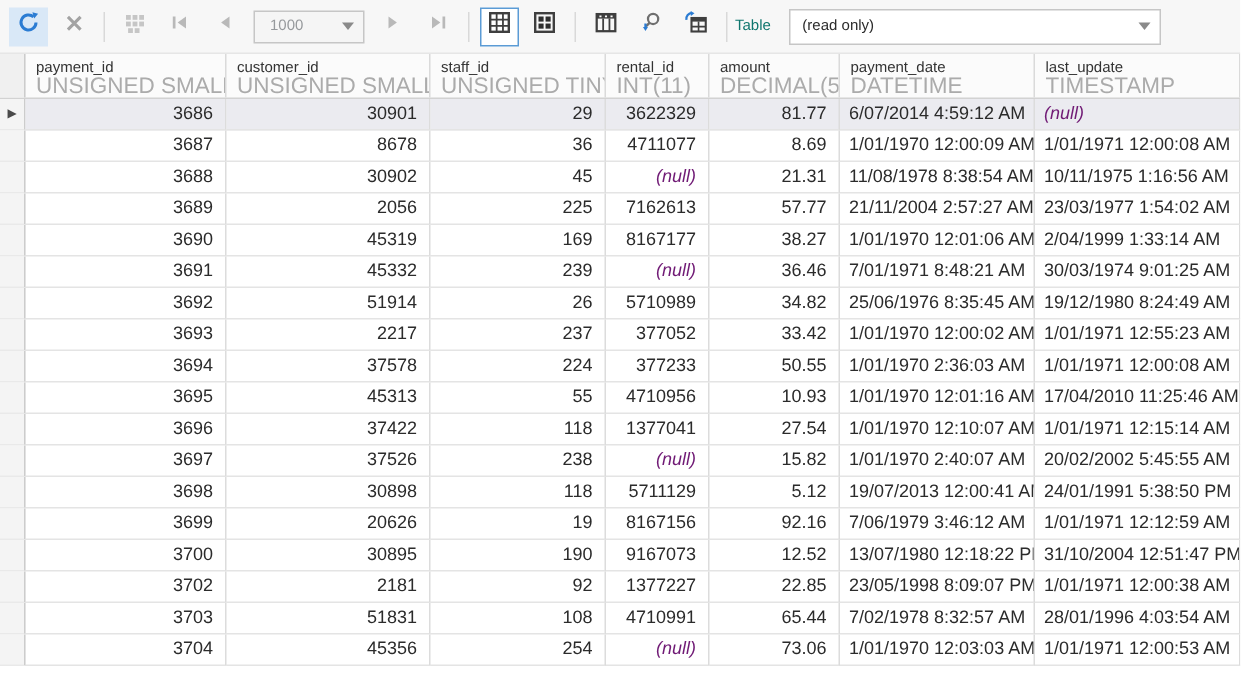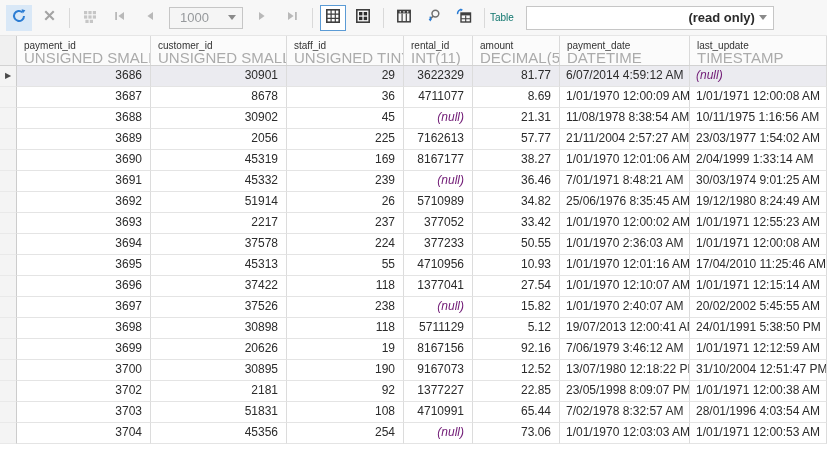--- a/index.html
+++ b/index.html
@@ -6,25 +6,25 @@
   html,body { background:#ffffff; }
   body { font-family:"Liberation Sans", sans-serif; }
   .app { position:relative; width:827px; height:466px; background:#ffffff; overflow:hidden; border:0; }
 
   
   .toolbar { height:36px; background:#f7f7f7; display:flex; align-items:center; padding:0 4px; border-bottom:1px solid #e6e6e6; }
   .tbtn { width:26px; height:26px; display:flex; align-items:center; justify-content:center; background:transparent; border:1px solid transparent; margin:0 2px; cursor:pointer; }
   .tbtn.active { background:#d9e8f7; }
   .tbtn.selected { border:1px solid #5b9bd5; background:#ffffff; }
   .sep { width:1px; height:20px; background:#d9d9d9; margin:0 5px; }
-  .combo { display:flex; align-items:center; border:1px solid #c6c6c6; background:#ffffff; height:22px; font-size:13px; color:#333; padding:0 6px; position:relative; cursor:pointer; }
+  .combo { display:flex; align-items:center; border:1px solid #c6c6c6; background:#ffffff; height:22px; font-size:10px; color:#333; padding:0 6px; position:relative; cursor:pointer; }
   .combo-small { width:74px; height:22px; margin:0 4px; background:#f5f5f5; color:#96999c; }
   .combo-small .combo-text { flex:1; text-align:left; padding-left:4px; }
   .combo-large { width:248px; height:24px; margin-left:4px; }
-  .combo-large .combo-text { flex:1; text-align:right; padding-left:2px; color:#2b2b2b;font-weight:bold; }
+  .combo-large .combo-text { flex:1; text-align:left; padding-left:2px; color:#2b2b2b; }
   .caret-down { width:0; height:0; border-left:4px solid transparent; border-right:4px solid transparent; border-top:5px solid #8a8a8a; margin-left:4px; }
   .tlabel { font-size:10px; color:#0f766e; margin:0 8px 0 0; }
 
   
   .grid { width:827px; }
   .ghead { display:flex; height:30px; background:#fbfbfb; border-bottom:1px solid #d2d2d2; }
   .gutter-h { width:17px; background:#f0f0f0; border-right:1px solid #cccccc; }
   .hcell { border-right:1px solid #dadada; padding:3px 0 0 7px; overflow:hidden; white-space:nowrap; cursor:pointer; }
   .hname { font-size:10px; color:#333333; line-height:13px; }
   .htype { font-size:15px; color:#ababab; line-height:12px; }

